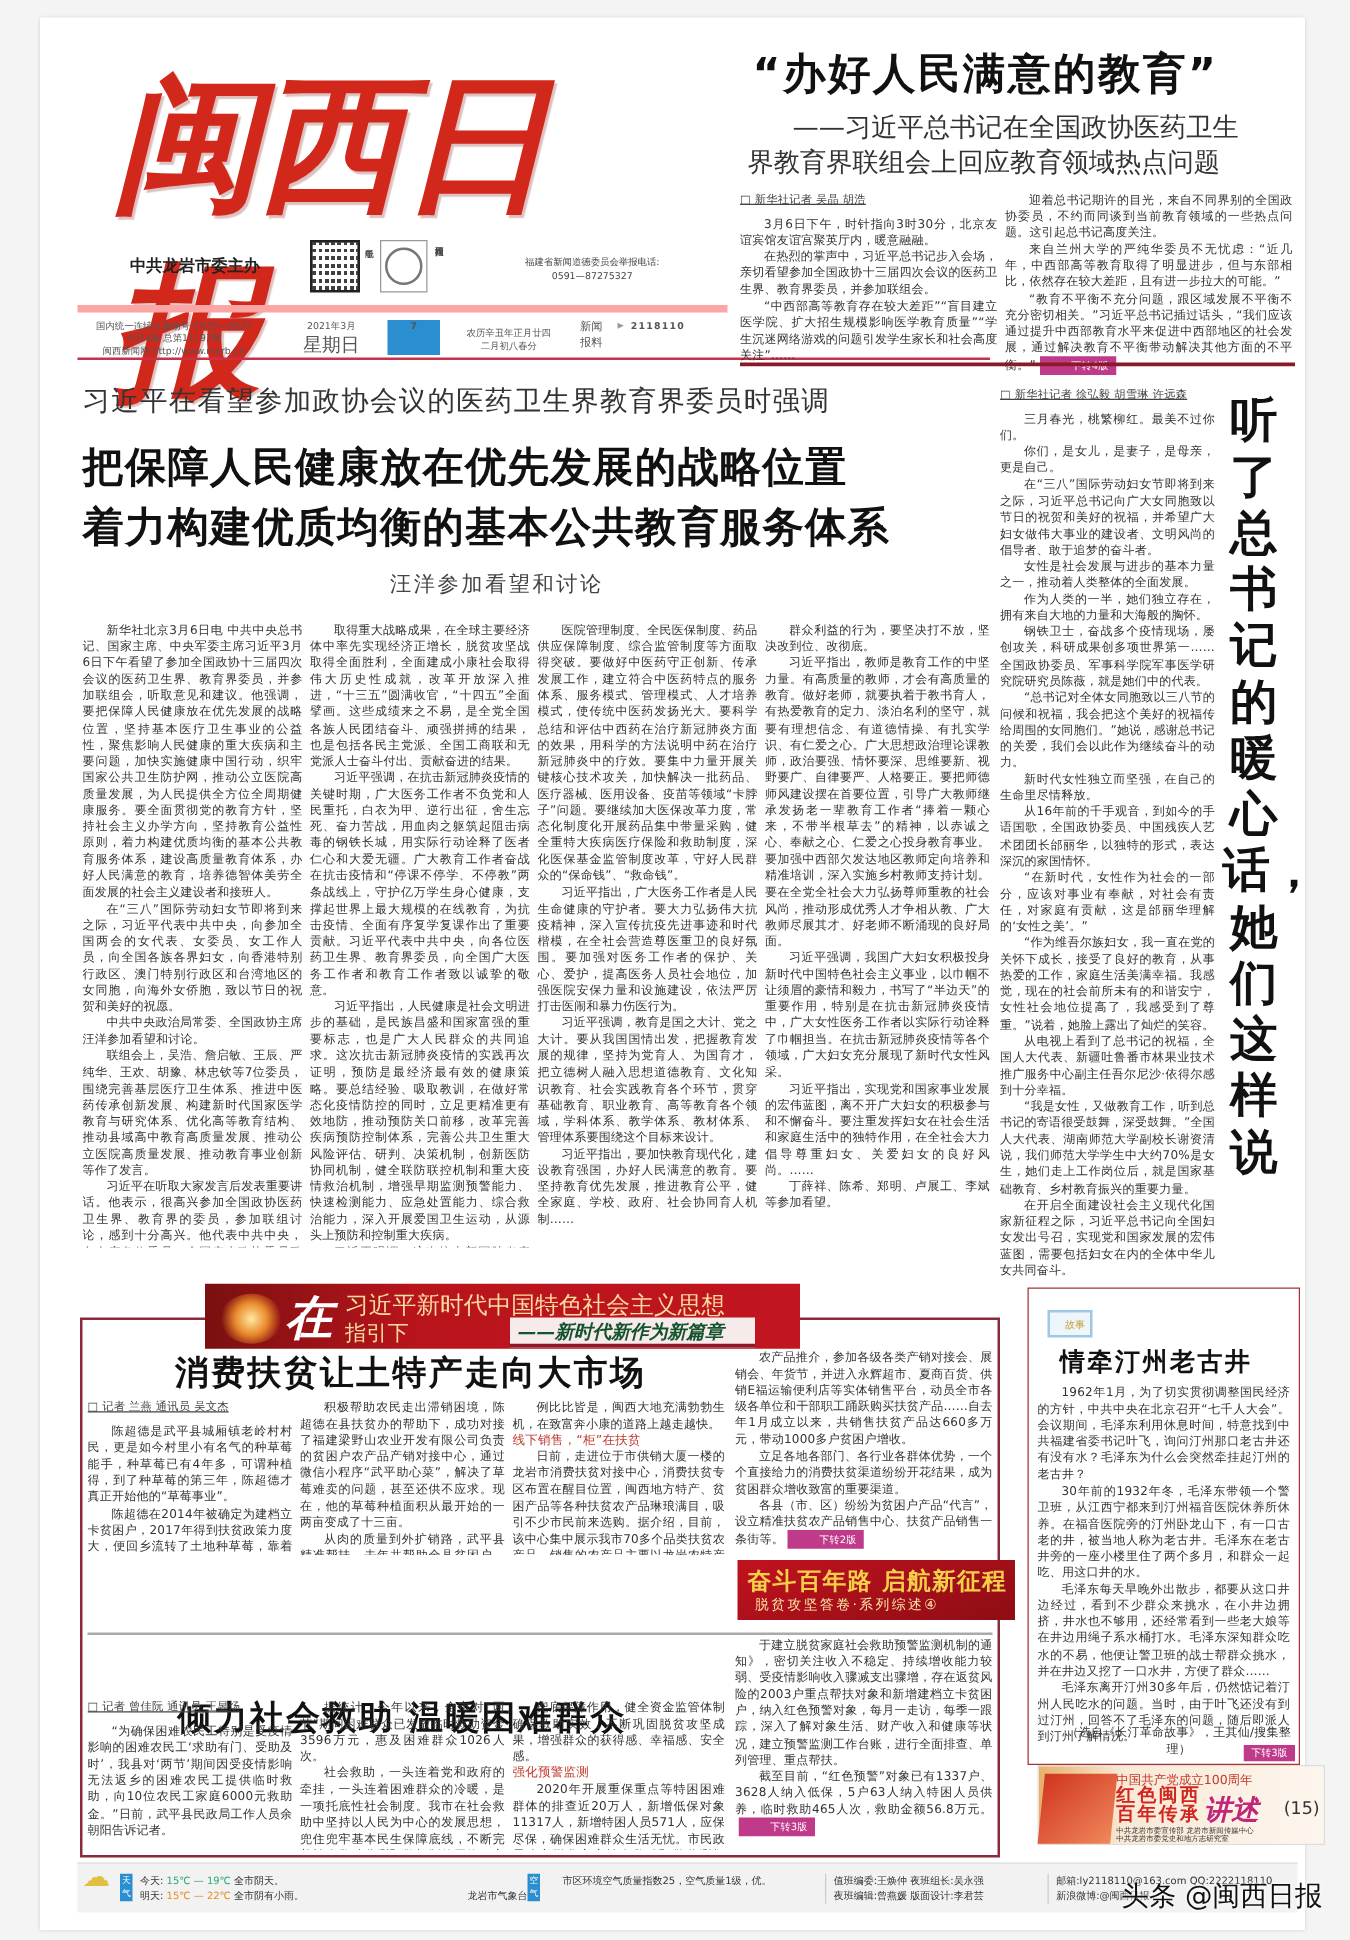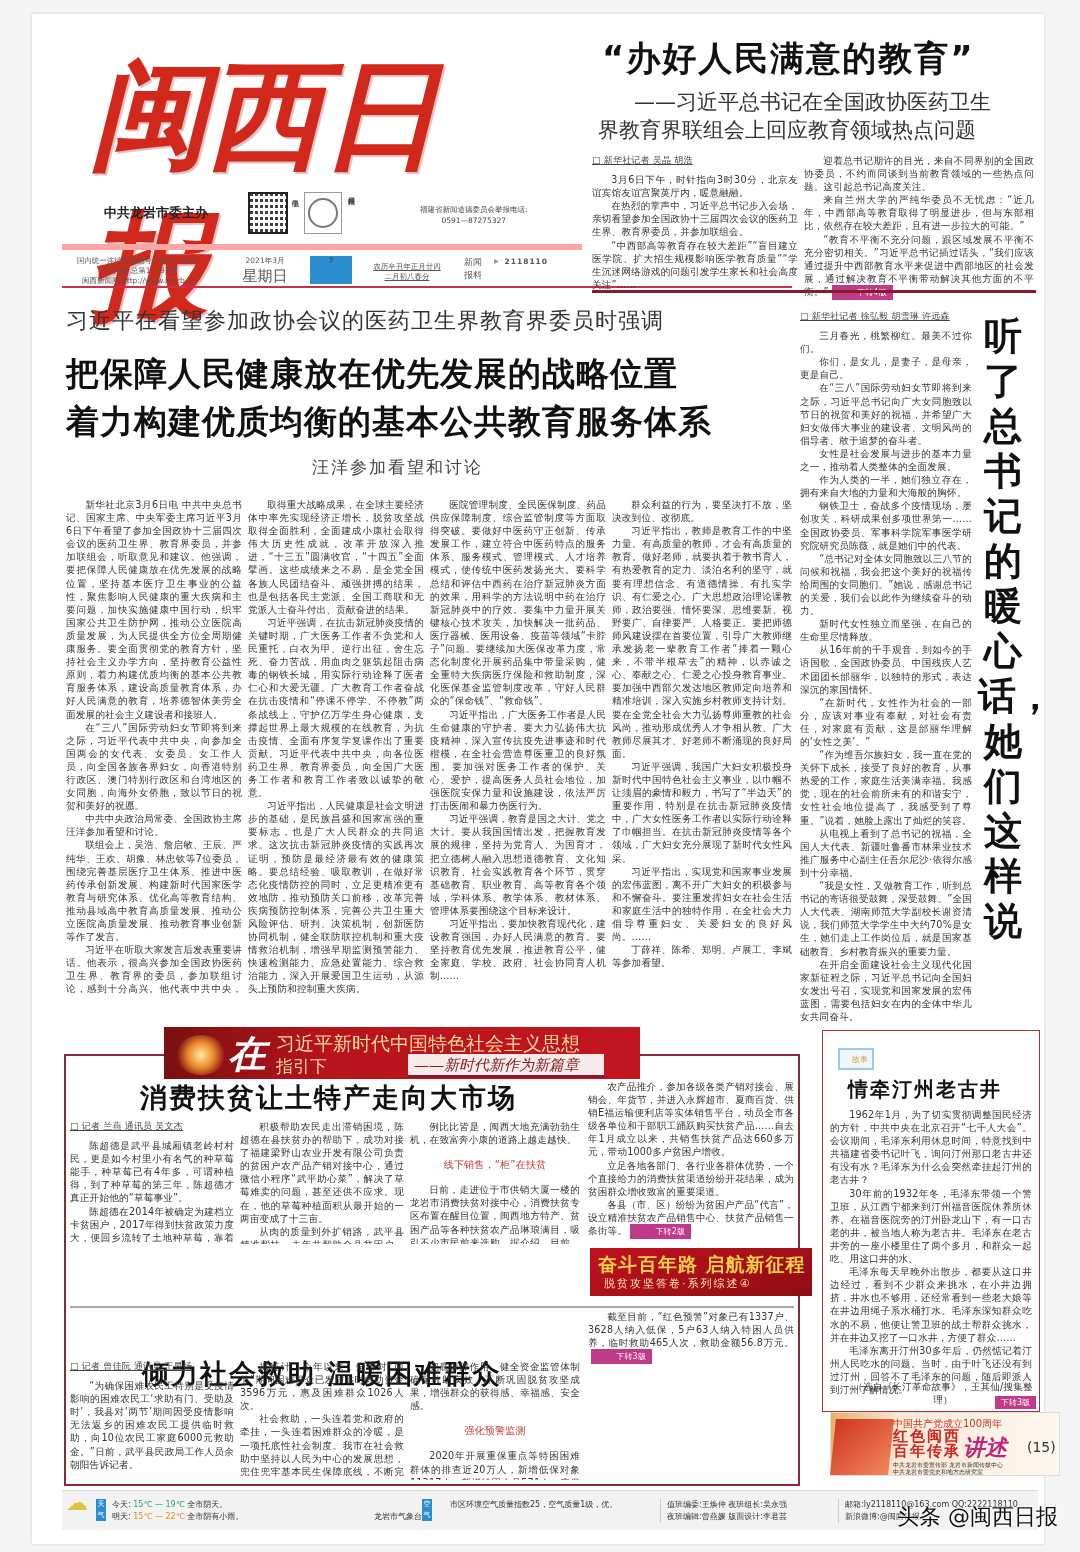--- a/index.html
+++ b/index.html
@@ -36,24 +36,24 @@
   .sub-head { left: 280px; top: 442px; font-size: 17px; color: #444; letter-spacing: 2px; }
   
   .side-head { left: 946px; top: 300px; width: 50px; font-size: 38px; font-weight: bold; color: #111; line-height: 45px; text-align: center; }
   
   .banner { left: 132px; top: 1013px; width: 476px; height: 52px; background: linear-gradient(90deg,#7a1010 0%,#b8141c 35%,#c2151f 100%); overflow: hidden; }
   .banner .glow { position:absolute; left: 12px; top: 8px; width: 50px; height: 40px; border-radius: 50%; background: radial-gradient(circle,#ffe9a0 0%,#e98a2c 40%,rgba(180,20,20,0) 75%); }
   .banner .zai { position:absolute; left: 64px; top: 2px; font-size: 38px; font-weight: bold; font-style: italic; color: #fff; font-family: "DejaVu Serif", serif; }
   .banner .l1 { position:absolute; left: 112px; top: 4px; font-size: 19px; color: #f7dba0; }
   .banner .l2a { position:absolute; left: 112px; top: 28px; font-size: 17px; color: #f7dba0; }
   .banner-strip { left: 376px; top: 1040px; width: 196px; height: 24px; background: #f6eaea; border-bottom: 3px solid #8a1a2a; }
-  .banner-strip span { position:absolute; left: 6px; top: 2px; font-size: 15px; font-style: italic; font-weight: normal; color: #7f1d1d; font-family: "DejaVu Serif", serif; }
+  .banner-strip span { position:absolute; left: 6px; top: 2px; font-size: 15px; font-style: italic; font-weight: bold; color: #14532d; font-family: "DejaVu Serif", serif; }
   .frame { border: 2px solid #8a2a3a; }
   .sec-title { font-family: "DejaVu Serif", serif; font-weight: bold; color: #111; }
-  .sub-red { color: #c0392b; font-size: 10px; text-align: center; margin: 12px 0; text-indent: 0 !important; }
+  .sub-red { color: #c0392b; font-size: 10px; margin: 0 0; text-indent: 0 !important; }
   .promo { left: 558px; top: 1234px; width: 222px; height: 48px; background: linear-gradient(160deg,#c1121f 0%,#8e0d14 100%); }
   .promo .p1 { position:absolute; left: 8px; top: 4px; font-size: 19px; font-weight: bold; color: #f5cf4a; letter-spacing: 1px; }
   .promo .p2 { position:absolute; left: 14px; top: 28px; font-size: 11px; color: #fde6a6; letter-spacing: 2px; }
   .story-tag { left: 806px; top: 1034px; width: 36px; height: 22px; border: 2px solid #9ec9e6; background: #eef6fb; }
   .story-tag span { position:absolute; left: 12px; top: 4px; font-size: 8px; color: #c9a33c; }
   .series { left: 798px; top: 1398px; width: 230px; height: 64px; background: linear-gradient(90deg,#e7b06a 0%,#f9e9d6 30%,#fdf6ee 100%); border: 1px solid #ddd; }
   .series .flag { position:absolute; left: 2px; top: 6px; width: 58px; height: 56px; background: linear-gradient(135deg,#d0351f,#f0875a); transform: skewX(-6deg); }
   .series .s1 { position:absolute; left: 62px; top: 4px; font-size: 10px; color: #c0392b; }
   .series .s2 { position:absolute; left: 62px; top: 16px; font-size: 15px; font-weight: bold; color: #d0261e; line-height: 15px; letter-spacing: 2px; }
   .series .s3 { position:absolute; left: 132px; top: 20px; font-size: 22px; font-weight: bold; color: #c0267a; font-style: italic; }
@@ -89,21 +89,21 @@
     <div class="cell" style="left:2px;width:150px;">
       <div>国内统一连续出版物号 CN35—0037</div>
       <div>今日4版    总第11197期</div>
       <div>闽西新闻网 http://www.mxrb.cn</div>
     </div>
     <div class="cell" style="left:168px;width:70px;">
       <div>2021年3月</div>
       <div style="font-size:15px;line-height:20px;color:#555;">星期日</div>
     </div>
     <div class="cell issue-day" style="left:248px;top:6px;">7</div>
-    <div class="cell" style="left:300px;width:90px;top:12px;text-decoration:underline;">
+    <div class="cell" style="left:300px;width:90px;top:12px;">
       <div>农历辛丑年正月廿四</div>
       <div>二月初八春分</div>
     </div>
     <div class="cell" style="left:402px;top:6px;font-size:9px;line-height:13px;">
       <div>新闻</div>
       <div>报料</div>
     </div>
     <div class="cell hotline-num" style="left:432px;top:6px;"><span style="font-size:10px;color:#999;">▸ </span><span>2118110</span></div>
   </div>
   <div class="abs red-rule" style="left:30px;top:272px;width:730px;"></div>
@@ -229,20 +229,21 @@
   <div class="col body-text" style="left:208px;top:1346px;width:164px;height:120px;overflow:hidden;">
     <p>据统计，今年以来，全市对“两节”期间困难群众已发放临时救助资金3596万元，惠及困难群众1026人次。</p>
     <p>社会救助，一头连着党和政府的牵挂，一头连着困难群众的冷暖，是一项托底性社会制度。我市在社会救助中坚持以人民为中心的发展思想，兜住兜牢基本民生保障底线，不断完善社会救助监测预警机制的网络，主动精准救助发挥……</p>
   </div>
   <div class="col body-text" style="left:378px;top:1346px;width:170px;height:120px;overflow:hidden;">
     <p>兜底保障作用，健全资金监管体制确保救助实效，不断巩固脱贫攻坚成果，增强群众的获得感、幸福感、安全感。</p>
     <div class="sub-red">强化预警监测</div>
     <p>2020年开展重保重点等特困困难群体的排查近20万人，新增低保对象11317人，新增特困人员571人，应保尽保，确保困难群众生活无忧。市民政局建立脱贫家庭社会救助预警监测机制，印发《关……</p>
   </div>
   <div class="col body-text" style="left:556px;top:1296px;width:206px;height:172px;overflow:hidden;">
+    <p>于建立脱贫家庭社会救助预警监测机制的通知》，密切关注收入不稳定、持续增收能力较弱、受疫情影响收入骤减支出骤增，存在返贫风险的2003户重点帮扶对象和新增建档立卡贫困户，纳入红色预警对象，每月一走访，每季一跟踪，深入了解对象生活、财产收入和健康等状况，建立预警监测工作台账，进行全面排查、单列管理、重点帮扶。</p>
     <p><span>截至目前，“红色预警”对象已有1337户、3628人纳入低保，5户63人纳入特困人员供养，临时救助465人次，救助金额56.8万元。</span><span class="more-tag">下转3版</span></p>
   </div>
 
   <div class="abs" style="left:790px;top:1016px;width:218px;height:382px;border:1px solid #a33;"></div>
   <div class="abs story-tag">
       <span>故事</span>
     </div>
   <div class="abs sec-title" style="left:816px;top:1062px;font-size:20px;letter-spacing:2px;">情牵汀州老古井</div>
   <div class="col body-text" style="left:798px;top:1094px;width:202px;height:288px;overflow:hidden;">
     <p>1962年1月，为了切实贯彻调整国民经济的方针，中共中央在北京召开“七千人大会”。会议期间，毛泽东利用休息时间，特意找到中共福建省委书记叶飞，询问汀州那口老古井还有没有水？毛泽东为什么会突然牵挂起汀州的老古井？</p>

